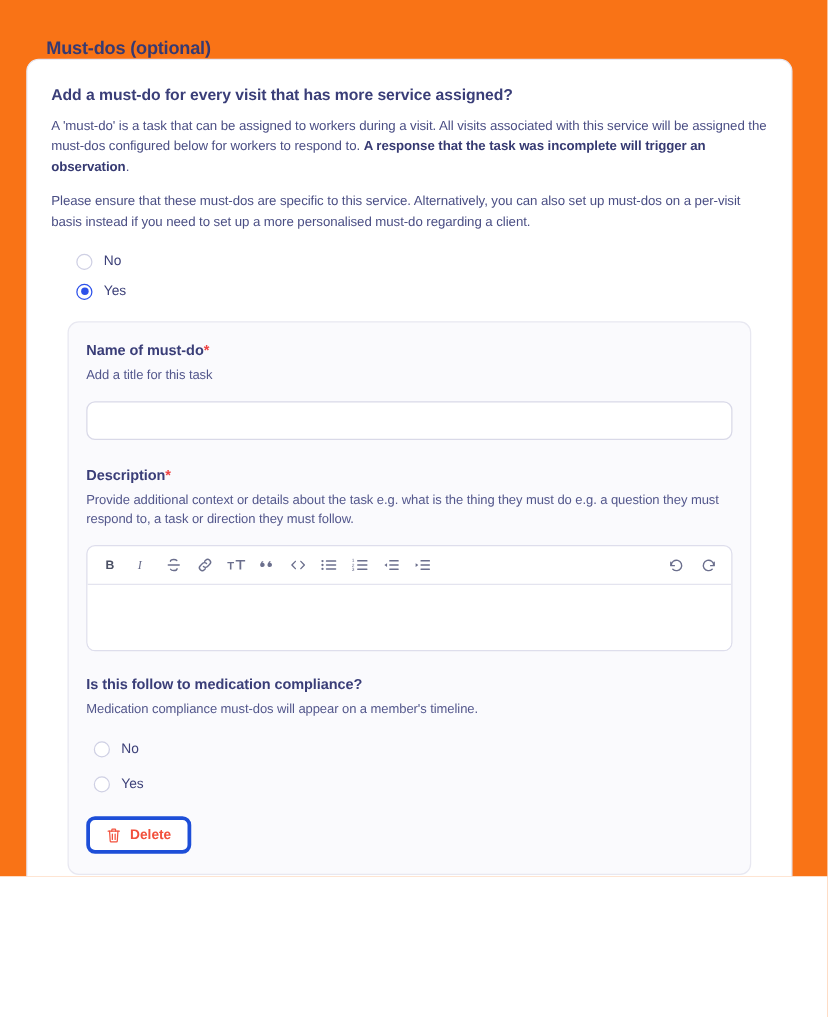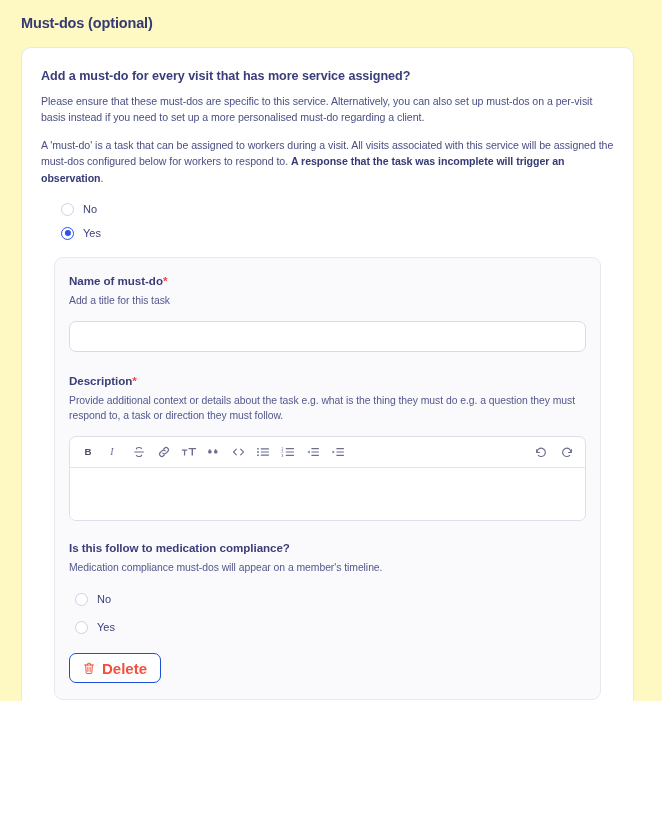--- a/index.html
+++ b/index.html
@@ -10,22 +10,22 @@
     background: #ffffff;
     font-family: "Liberation Sans", sans-serif;
     color: #3b3f7a;
     -webkit-font-smoothing: antialiased;
   }
 
   .page {
     width: 662px;
     height: 701px;
     position: relative;
-    background: #fef9c3;
-    padding: 0;
+    background: #f97316;
+    padding: 16px;
     overflow: hidden;
   }
 
   
   .page-title {
     font-size: 14.5px;
     font-weight: bold;
     color: #363a72;
     letter-spacing: -0.15px;
     padding: 15px 0 0 21px;
@@ -183,25 +183,25 @@
 
   
   .delete-btn {
     margin-top: 12px;
     display: inline-flex;
     align-items: center;
     gap: 7px;
     height: 30px;
     padding: 0 13px;
     background: #ffffff;
-    border: 1px solid #1d4ed8;
+    border: 3px solid #1d4ed8;
     border-radius: 7px;
     color: #f2503c;
     font-family: "Liberation Sans", sans-serif;
-    font-size: 15px;
+    font-size: 11px;
     font-weight: bold;
     cursor: pointer;
   }
   .delete-btn svg { display: block; }
 
   
   .add-btn {
     display: flex;
     align-items: flex-end;
     justify-content: center;
@@ -239,23 +239,23 @@
 
 <div class="page">
 
   <div class="page-title">Must-dos (optional)</div>
 
   <div class="outer-card">
     <div class="outer-inner">
 
       <div class="section-question">Add a must-do for every visit that has more service assigned?</div>
 
+      <p class="para"><span>A 'must-do' is a task that can be assigned to workers during a visit. All visits associated with this service will be assigned the must-dos configured below for workers to respond to. </span><b>A response that the task was incomplete will trigger an observation</b><span>.</span></p>
+
       <p class="para">Please ensure that these must-dos are specific to this service. Alternatively, you can also set up must-dos on a per-visit basis instead if you need to set up a more personalised must-do regarding a client.</p>
-
-      <p class="para"><span>A 'must-do' is a task that can be assigned to workers during a visit. All visits associated with this service will be assigned the must-dos configured below for workers to respond to. </span><b>A response that the task was incomplete will trigger an observation</b><span>.</span></p>
 
       <div class="radio-row outer">
         <span class="radio"></span>
         <span class="radio-label">No</span>
       </div>
 
       <div class="radio-row outer">
         <span class="radio checked"></span>
         <span class="radio-label">Yes</span>
       </div>

